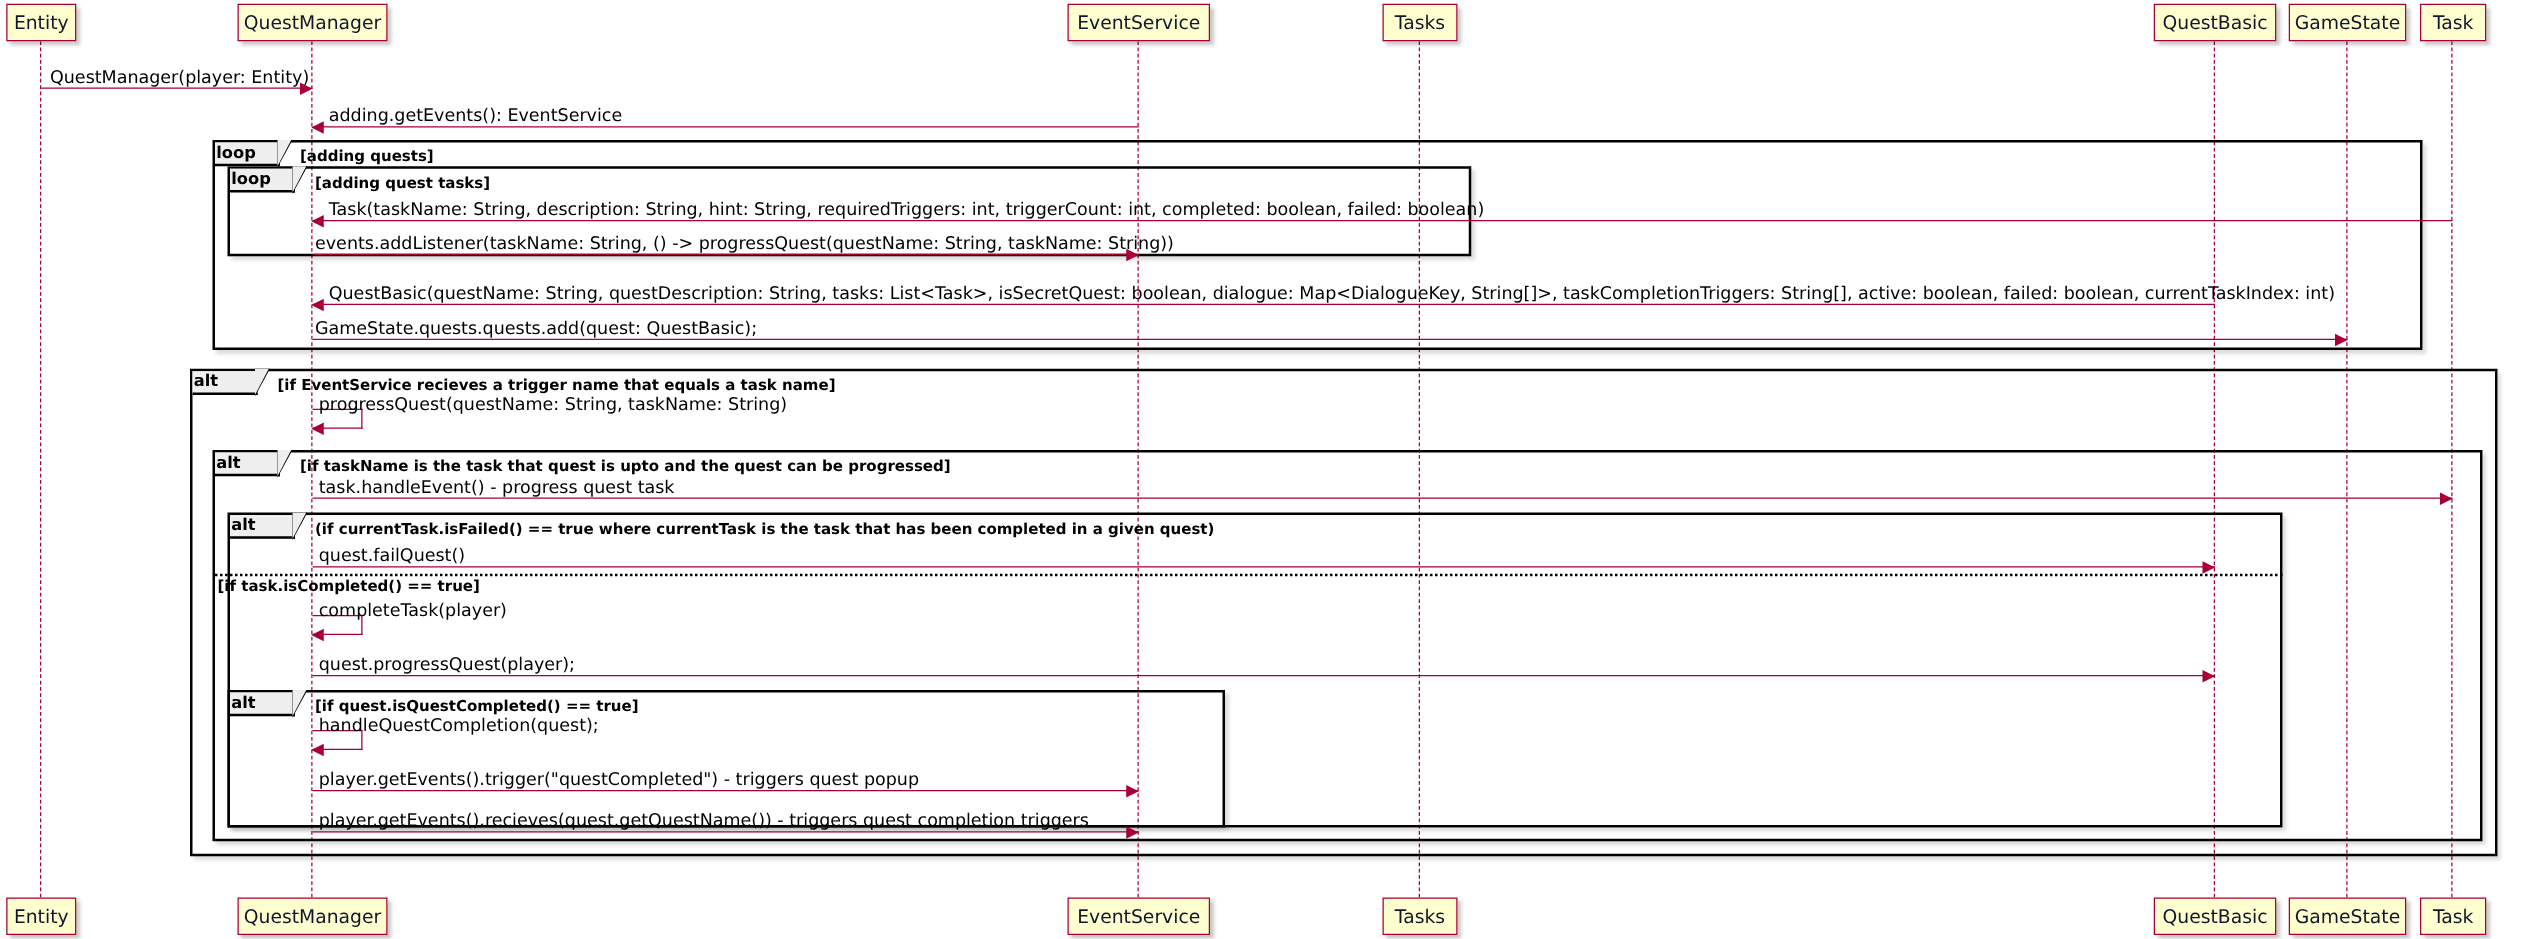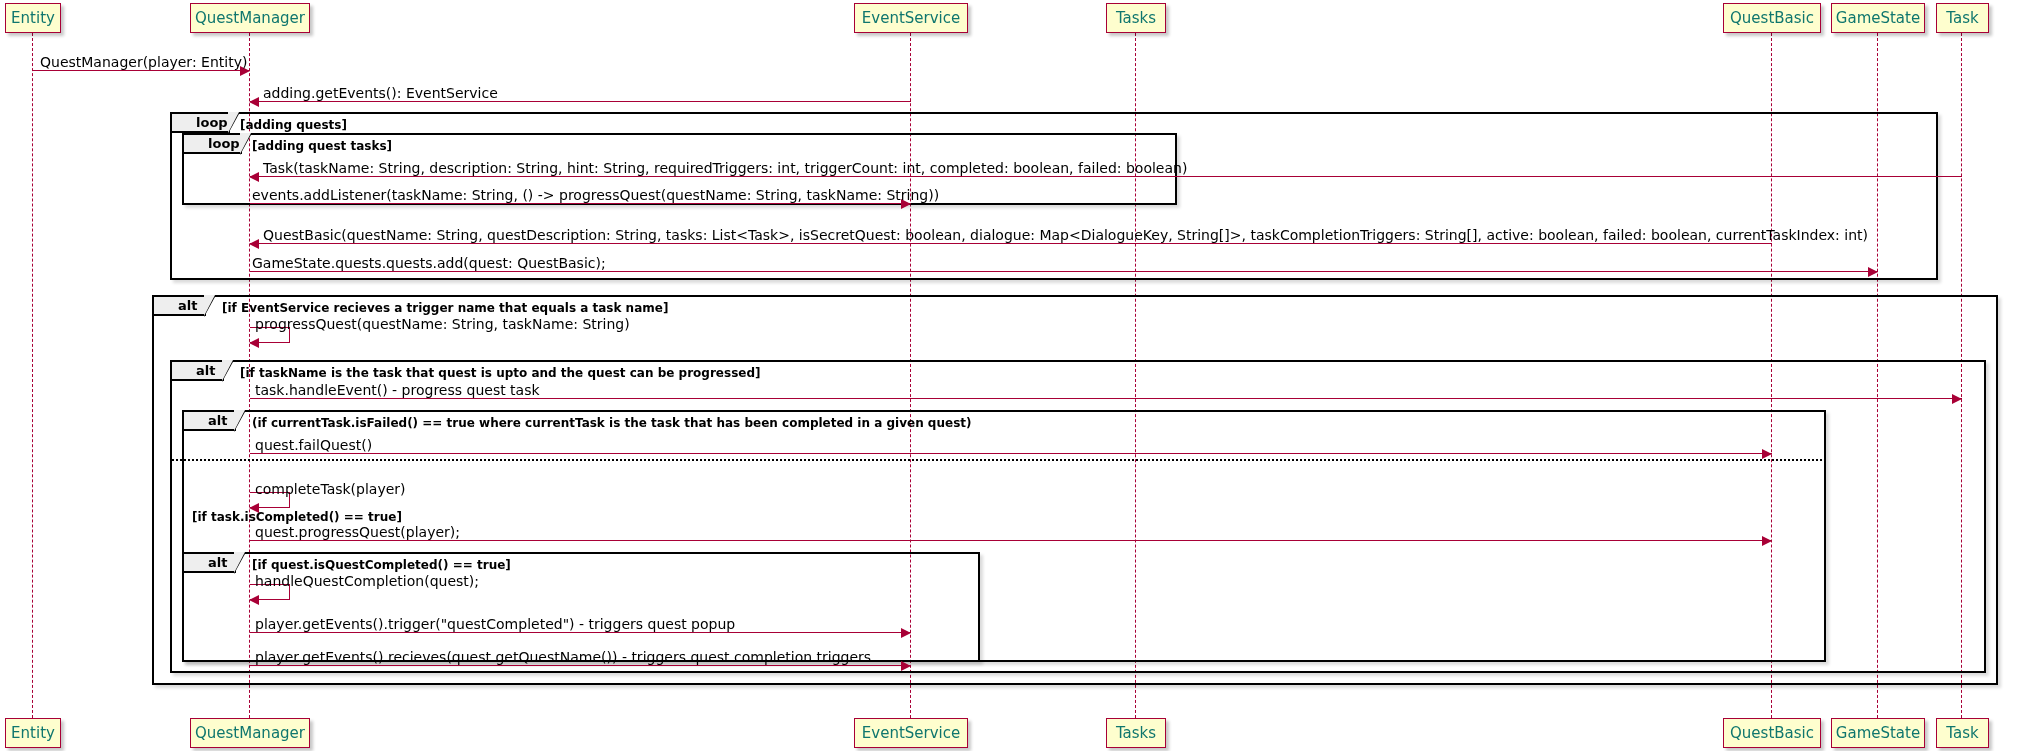--- a/index.html
+++ b/index.html
@@ -15,21 +15,21 @@
     background: #ffffff;
     overflow: hidden;
   }
   
   .participant {
     position: absolute;
     background: #FEFECE;
     border: 1.5px solid #A80036;
     box-shadow: 3px 3px 3px rgba(0,0,0,0.22);
     font-size: 15px;
-    color: #0f766e;
+    color: #0f172a;
     text-align: center;
     white-space: nowrap;
     line-height: 1;
     display: flex;
     align-items: center;
     justify-content: center;
     padding: 0 7px;
     height: 30px;
     z-index: 30;
   }
@@ -52,21 +52,21 @@
     position: absolute;
     background: #EEEEEE;
     border-right: 2px solid #000000;
     border-bottom: 2px solid #000000;
     height: 19px;
     font-size: 13px;
     font-weight: bold;
     color: #000;
     display: flex;
     align-items: center;
-    padding-left: 24px;
+    padding-left: 1px;
     z-index: 12;
     line-height: 1;
   }
   .frame-tab::after {
     content: "";
     position: absolute;
     right: -11px;
     top: -2px;
     width: 0; height: 0;
     border-left: 11px solid #EEEEEE;
@@ -169,21 +169,21 @@
     <div class="frame-tab" style="left: 184px; top: 412px; min-width: 52px;">
       <span>alt</span>
     </div>
     <div class="frame-cond" style="left: 252px; top: 417px;">(if currentTask.isFailed() == true where currentTask is the task that has been completed in a given quest)</div>
     <div class="frame" style="left: 182px; top: 552px; width: 798px; height: 110px;"></div>
     <div class="frame-tab" style="left: 184px; top: 554px; min-width: 52px;">
       <span>alt</span>
     </div>
     <div class="frame-cond" style="left: 252px; top: 559px;">[if quest.isQuestCompleted() == true]</div>
     <div class="alt-divider" style="left: 172px; top: 459px; width: 1654px;"></div>
-    <div class="frame-cond" style="left: 192px; top: 463px; margin-top: 48px;">[if task.isCompleted() == true]</div>
+    <div class="frame-cond" style="left: 174px; top: 463px;">[if task.isCompleted() == true]</div>
     <div class="msg-line" style="left: 33px; top: 70px; width: 217px;"></div>
     <div class="arrow-head arrow-right" style="left: 240px; top: 66px;"></div>
     <div class="msg-label" style="left: 40px; top: 55px;">QuestManager(player: Entity)</div>
     <div class="msg-line" style="left: 250px; top: 101px; width: 661px;"></div>
     <div class="arrow-head arrow-left" style="left: 249px; top: 97px;"></div>
     <div class="msg-label" style="left: 263px; top: 86px;">adding.getEvents(): EventService</div>
     <div class="msg-line" style="left: 250px; top: 176px; width: 1712px;"></div>
     <div class="arrow-head arrow-left" style="left: 249px; top: 172px;"></div>
     <div class="msg-label" style="left: 263px; top: 161px;">Task(taskName: String, description: String, hint: String, requiredTriggers: int, triggerCount: int, completed: boolean, failed: boolean)</div>
     <div class="msg-line" style="left: 250px; top: 203px; width: 661px;"></div>

